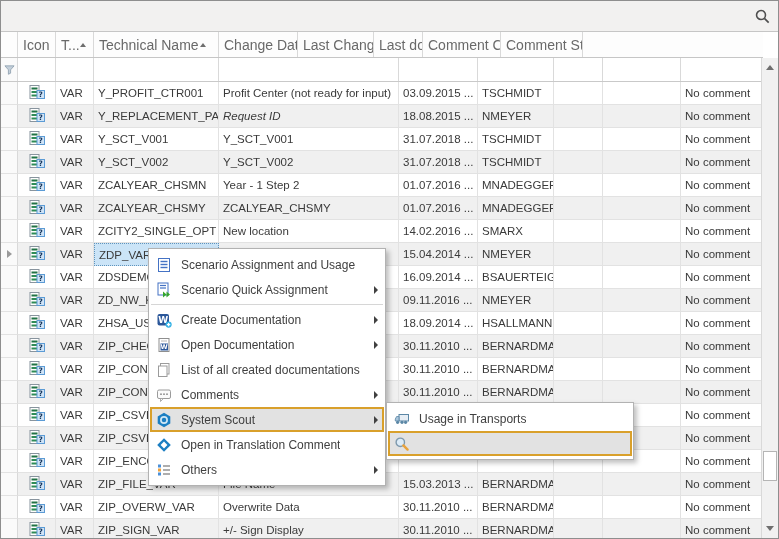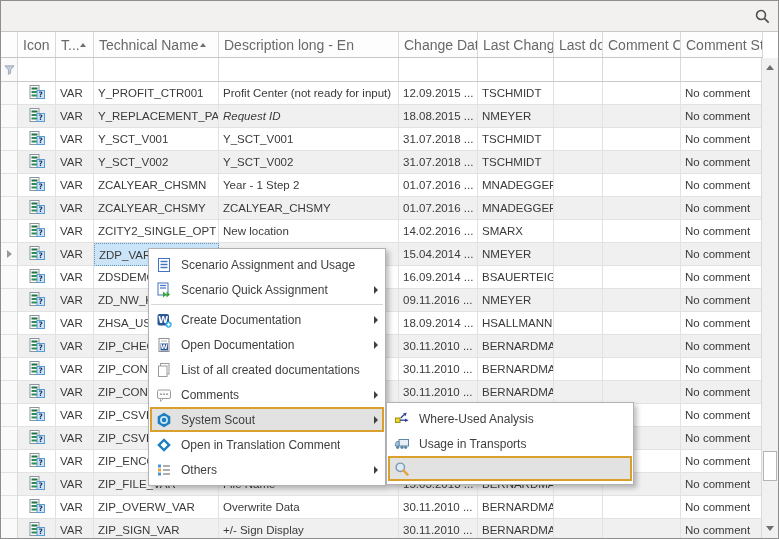--- a/index.html
+++ b/index.html
@@ -87,23 +87,20 @@
         <span>Icon</span>
       </div>
       <div class="hcell" style="width: 38px;">
         <span>T...</span>
         <span class="sort"></span>
       </div>
       <div class="hcell" style="width: 125px;">
         <span>Technical Name</span>
         <span class="sort"></span>
       </div>
-      <div class="hcell" style="width: 180px;">
-        <span>Description long - En</span>
-      </div>
       <div class="hcell" style="width: 79px;">
         <span>Change Date</span>
       </div>
       <div class="hcell" style="width: 76px;">
         <span>Last Change...</span>
       </div>
       <div class="hcell" style="width: 49px;">
         <span>Last doc.</span>
       </div>
       <div class="hcell" style="width: 78px;">
@@ -140,21 +137,21 @@
               <rect x="2.5" y="3.5" width="6" height="2" fill="#217346"></rect>
               <rect x="2.5" y="7" width="6" height="2" fill="#2e8b57"></rect>
               <rect x="2.5" y="10.5" width="6" height="2" fill="#2e8b57"></rect>
               <rect x="8" y="6.5" width="7.5" height="8" fill="#cfe3f6" stroke="#5b9bd5"></rect>
               <text x="11.8" y="13" font-size="7.5" font-weight="bold" fill="#17375e" text-anchor="middle" font-family="DejaVu Sans, sans-serif">?</text>
             </svg></span>
         </div>
         <div class="cell" style="width: 38px;">VAR</div>
         <div class="cell" style="width: 125px;">Y_PROFIT_CTR001</div>
         <div class="cell" style="width: 180px;">Profit Center (not ready for input)</div>
-        <div class="cell" style="width: 79px;">12.09.2015 ...</div>
+        <div class="cell" style="width: 79px;">03.09.2015 ...</div>
         <div class="cell" style="width: 76px;">TSCHMIDT</div>
         <div class="cell" style="width: 49px;"></div>
         <div class="cell" style="width: 78px;"></div>
         <div class="cell" style="width: 82px;">No comment</div>
       </div>
       <div class="row alt">
         <div class="cell ind" style="width: 17px;"></div>
         <div class="cell icon-cell" style="width: 38px;">
           <span><svg width="16" height="16" viewBox="0 0 16 16">
               <rect x="1" y="1.5" width="9" height="13" fill="#fff" stroke="#88949e"></rect>
@@ -670,32 +667,20 @@
           </svg>
         </span>
         <span class="lbl">Others</span>
         <span class="arrow"></span>
       </div>
     </div>
   <div class="submenu" id="subMenu">
       <div class="mi">
         <span class="ic">
           <svg width="16" height="16" viewBox="0 0 16 16">
-            <rect x="1.5" y="7" width="4.5" height="4.5" fill="#f3d428" stroke="#99951c"></rect>
-            <line x1="6" y1="9.2" x2="11.5" y2="9.2" stroke="#2c3e92" stroke-width="1.3"></line>
-            <path d="M11 7.4l3.6 1.8-3.6 1.8z" fill="#2c3e92"></path>
-            <line x1="6.8" y1="7" x2="10" y2="3.8" stroke="#2c3e92" stroke-width="1.3"></line>
-            <path d="M9 2.6l3.7-.8-1.3 3.5z" fill="#2c3e92"></path>
-          </svg>
-        </span>
-        <span class="lbl">Where-Used Analysis</span>
-      </div>
-      <div class="mi">
-        <span class="ic">
-          <svg width="16" height="16" viewBox="0 0 16 16">
             <rect x="5" y="3.5" width="9.5" height="6.5" fill="#e7eef5" stroke="#5b87a6"></rect>
             <path d="M5 5.5H2.6L1.3 8v2h3.7z" fill="#aac6dc" stroke="#5b87a6" stroke-width=".8"></path>
             <circle cx="3.6" cy="11.3" r="1.6" fill="#5b87a6"></circle>
             <circle cx="8" cy="11.3" r="1.6" fill="#5b87a6"></circle>
             <circle cx="11.6" cy="11.3" r="1.6" fill="#5b87a6"></circle>
           </svg>
         </span>
         <span class="lbl">Usage in Transports</span>
       </div>
       <div class="mi hl">

